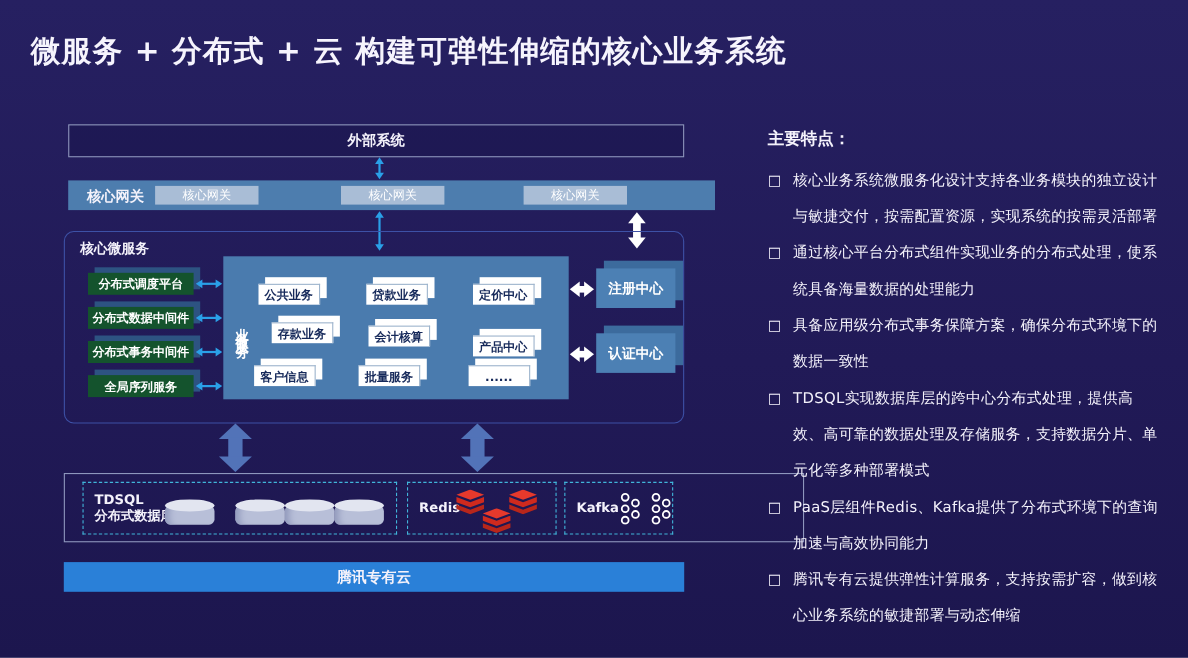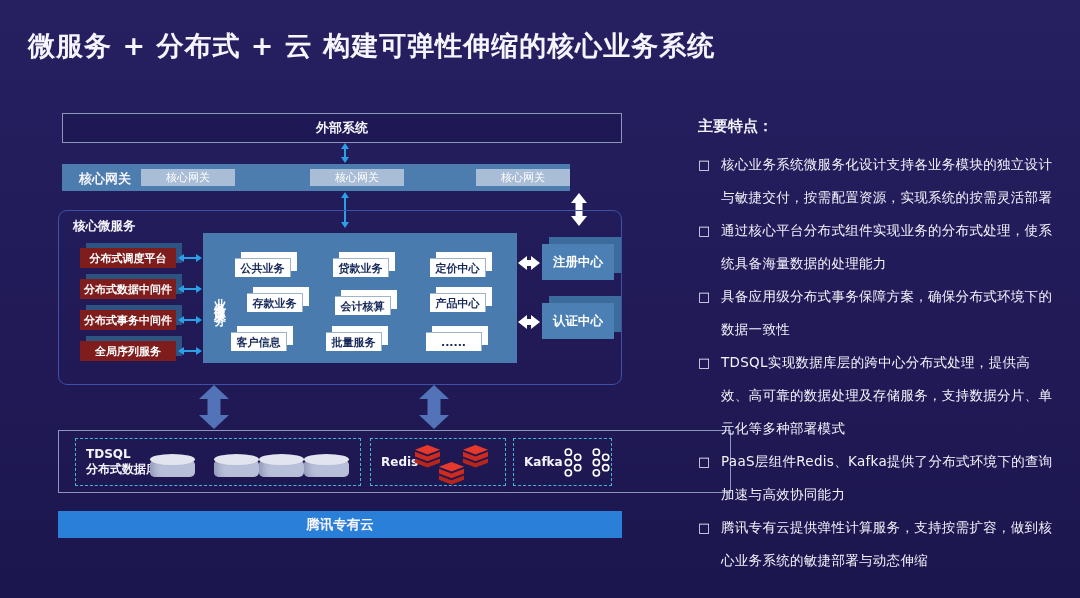--- a/index.html
+++ b/index.html
@@ -12,35 +12,35 @@
   .abs { position:absolute; }
 
   
   .page-title { left:28px; top:28px; font-size:27px; font-weight:bold; letter-spacing:1px; color:#f6f4fd; }
 
   
   .ext-box { left:62px; top:113px; width:560px; height:30px;
     border:1px solid #8e96bd; background:rgba(20,16,70,.35);
     display:flex; align-items:center; justify-content:center;
     font-size:13px; font-weight:bold; }
-  .gateway-bar { left:62px; top:164px; width:508px; height:27px; background:#4d7dae; }
+  .gateway-bar { left:62px; top:164px; width:588px; height:27px; background:#4d7dae; }
   .gateway-label { left:17px; top:6px; font-size:13px; font-weight:bold; }
   .gateway-node { top:5px; width:94px; height:17px; background:#a9bdd6;
     display:flex; align-items:center; justify-content:center;
     font-size:11px; color:#ffffff; }
   .gw1{left:79px;} .gw2{left:248px;} .gw3{left:414px;}
 
   .core-wrap { left:58px; top:210px; width:564px; height:175px;
     border:1.5px solid #3d51a6; border-radius:9px; }
   .core-label { left:14px; top:7px; font-size:12.5px; font-weight:bold; }
 
   
   .svc { width:96px; height:20px; left:80px; }
   .svc .back { position:absolute; left:6px; top:-5px; width:100%; height:100%; background:#2d5382; }
-  .svc .front { position:absolute; left:0; top:0; width:100%; height:100%; background:#7f1d1d;
+  .svc .front { position:absolute; left:0; top:0; width:100%; height:100%; background:#14532d;
     display:flex; align-items:center; justify-content:center; font-size:11px; font-weight:bold; color:#fff; }
   .svc1{top:248px;} .svc2{top:279px;} .svc3{top:310px;} .svc4{top:341px;}
 
   
   .biz-box { left:203px; top:233px; width:314px; height:130px; background:#4a7bae; }
   .biz-vlabel { left:8px; top:50%; transform:translateY(-50%);
     writing-mode:vertical-rl; letter-spacing:4px;
     font-size:12px; font-weight:bold; color:#fff; }
 
   
@@ -184,21 +184,21 @@
       <span class="front">定价中心</span>
     </div>
   <div class="abs card" style="left:44px;top:60px;">
       <span class="back"></span>
       <span class="front">存款业务</span>
     </div>
   <div class="abs card" style="left:132px;top:63px;">
       <span class="back"></span>
       <span class="front">会计核算</span>
     </div>
-  <div class="abs card" style="left:227px;top:60px;padding-left:24px;">
+  <div class="abs card" style="left:227px;top:72px;padding-left:24px;">
       <span class="back"></span>
       <span class="front">产品中心</span>
     </div>
   <div class="abs card" style="left:28px;top:99px;">
       <span class="back"></span>
       <span class="front">客户信息</span>
     </div>
   <div class="abs card" style="left:123px;top:99px;">
       <span class="back"></span>
       <span class="front">批量服务</span>

